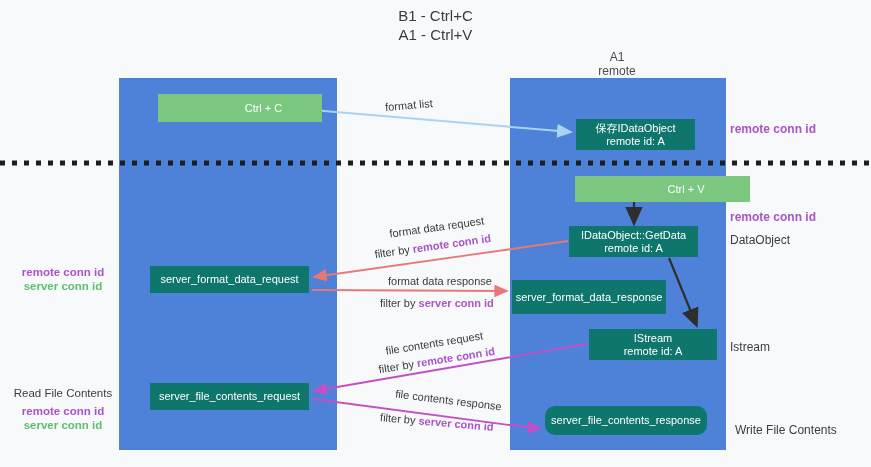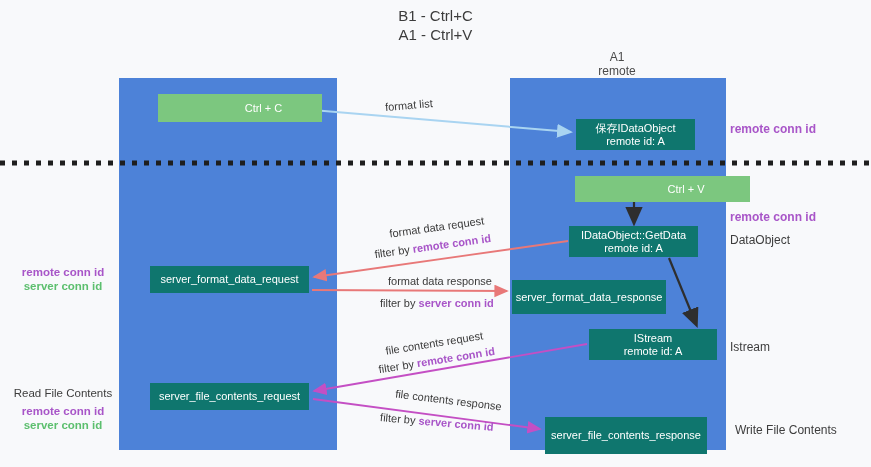--- a/index.html
+++ b/index.html
@@ -110,21 +110,21 @@
 
   <div class="box orange" style="left:589px;top:329px;width:128px;height:31px;">
     <span>IStream</span>
     <span>remote id: A</span>
   </div>
 
   <div class="box orange" style="left:150px;top:383px;width:159px;height:27px;">
     <span>server_file_contents_request</span>
   </div>
 
-  <div class="box orange" style="left:545px;top:417px;width:162px;height:37px;">
+  <div class="box orange" style="left:545px;top:406px;width:162px;height:29px;border-radius:10px;">
     <span>server_file_contents_response</span>
   </div>
 
   <div class="arrow-label" style="left:385px;top:99px;transform:rotate(-5deg);">format list</div>
 
   <div class="arrow-label" style="left:389px;top:221px;transform:rotate(-8deg);">format data request</div>
   <div class="arrow-label" style="left:374px;top:240px;transform:rotate(-8deg);">
     <span class="pre">filter by</span><span class="purple">remote conn id</span>
   </div>
 

